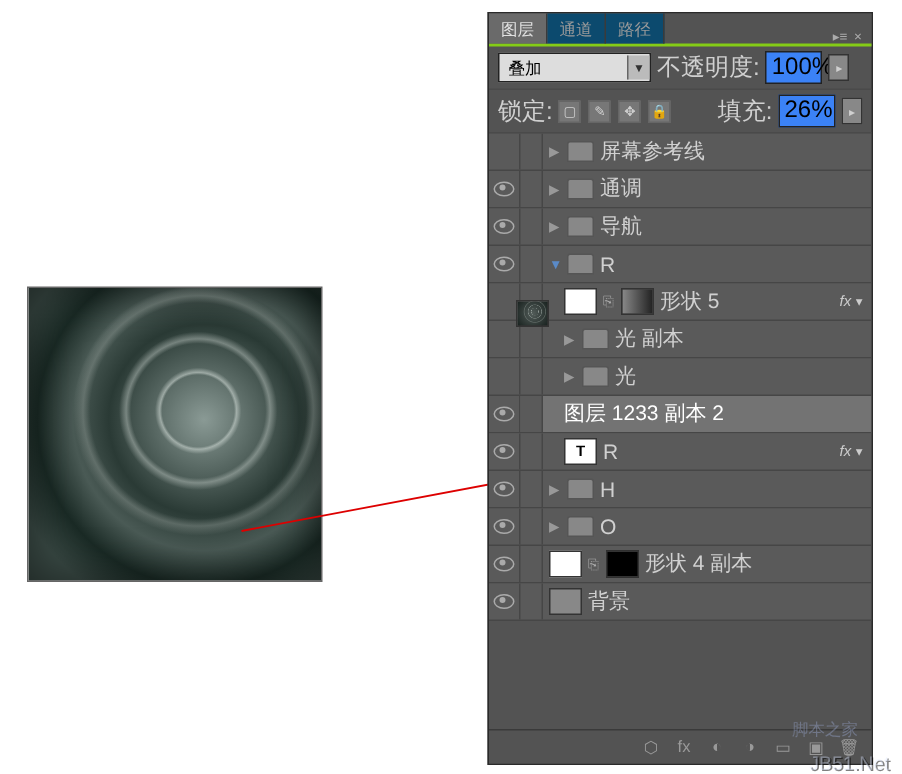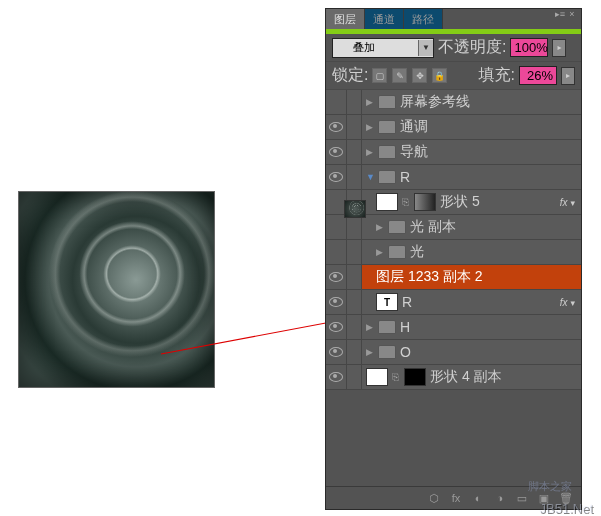--- a/index.html
+++ b/index.html
@@ -1,36 +1,36 @@
 <!DOCTYPE html>
 <html><head>
 <meta charset="utf-8">
 <style>
 body{margin:0;background:#fff;font-family:"Microsoft YaHei",sans-serif;font-size:11px;width:601px;height:516px;position:relative}
 .thumb{position:absolute;left:18px;top:191px;width:195px;height:195px;background:radial-gradient(circle at 60% 45%,#8a9a95 0%,#5a6a65 20%,#2a3a35 40%,#4a5a55 55%,#1a2a25 70%,#3a4a45 85%);border:1px solid #666;box-shadow:inset 0 0 30px rgba(0,0,0,.5)}
 .thumb::before{content:"";position:absolute;inset:0;background:radial-gradient(circle at 58% 42%,transparent 15%,rgba(200,210,205,.6) 16%,transparent 18%,transparent 28%,rgba(180,190,185,.5) 30%,transparent 33%,transparent 45%,rgba(150,160,155,.4) 48%,transparent 52%)}
 .panel{position:absolute;left:325px;top:8px;width:255px;height:500px;background:#535353;border:1px solid #2a2a2a;color:#d0d0d0}
-.hdr{height:20px;background:#535353;display:flex;align-items:flex-start;border-bottom:5px solid #84cc16}
+.hdr{height:20px;background:#535353;display:flex;align-items:flex-end;border-bottom:2px solid #84cc16}
 .tabs{display:flex;height:20px}
 .tab{padding:3px 8px;background:#0c4a6e;color:#999;border-right:1px solid #3a3a3a;font-size:11px}
 .tab.active{background:#6a6a6a;color:#e0e0e0}
 .hdrctl{margin-left:auto;display:flex;gap:2px;padding-right:4px}
 .ico{width:10px;height:10px;display:inline-flex;align-items:center;justify-content:center;color:#aaa;font-size:9px}
 .row{display:flex;align-items:center;padding:3px 6px;border-bottom:1px solid #4a4a4a;gap:4px}
 .blend{display:flex;align-items:center;background:#ddd;border:1px solid #222;height:18px;width:100px}
-.blend span{padding:0 20px;color:#000;flex:1}
+.blend span{padding:0 6px;color:#000;flex:1}
 .tri{width:14px;height:16px;background:#bbb;border-left:1px solid #666;display:flex;align-items:center;justify-content:center;color:#333;font-size:8px}
 .lbl{color:#d0d0d0;font-size:16px}
-.numbox{background:#ec4899;color:#000;border:1px solid #222;padding:1px 3px;font-size:13px;width:30px;text-align:right}
+.numbox{background:#3b82f6;color:#000;border:1px solid #222;padding:1px 3px;font-size:16px;width:30px;text-align:right}
 .slider{width:12px;height:16px;background:#888;border:1px solid #333;display:flex;align-items:center;justify-content:center;font-size:8px}
 .lock{display:flex;gap:5px;align-items:center}
 .lockico{width:13px;height:13px;border:1px solid #666;background:#777;font-size:9px;display:flex;align-items:center;justify-content:center}
 .layers{overflow:hidden}
 .layer{display:flex;align-items:center;height:24px;border-bottom:1px solid #464646;background:#5a5a5a}
-.layer.sel{background:#c2410c;color:#fff}
+.layer.sel{background:#737373;color:#fff}
 .vis{width:20px;height:24px;display:flex;align-items:center;justify-content:center;border-right:1px solid #464646}
 .eye{width:12px;height:8px;border:1px solid #aaa;border-radius:50%;position:relative}
 .eye::after{content:"";position:absolute;width:4px;height:4px;background:#aaa;border-radius:50%;top:1px;left:3px}
 .linkcol{width:14px;border-right:1px solid #464646;height:24px}
 .lcontent{display:flex;align-items:center;gap:4px;padding-left:4px;flex:1}
 .arr{width:8px;font-size:9px;color:#999}
 .arr.down{color:#5a8ac7}
 .fld{width:16px;height:12px;background:#888;border:1px solid #555;border-radius:2px 2px 0 0}
 .swatch{width:20px;height:16px;border:1px solid #333}
 .swatch.white{background:#fff}
@@ -223,20 +223,30 @@
           <div class="eye"></div>
         </div>
         <div class="linkcol"></div>
         <div class="lcontent">
           <div class="swatch white"></div>
           <span class="link">⎘</span>
           <div class="swatch black"></div>
           <span class="lname">形状 4 副本</span>
         </div>
       </div>
+    <div class="layer">
+        <div class="vis">
+          <div class="eye"></div>
+        </div>
+        <div class="linkcol"></div>
+        <div class="lcontent">
+          <div class="swatch gray"></div>
+          <span class="lname">背景</span>
+        </div>
+      </div>
   </div>
 
   <div class="btm">
     <span class="bico">⬡</span>
     <span class="bico">fx</span>
     <span class="bico">◐</span>
     <span class="bico">◑</span>
     <span class="bico">▭</span>
     <span class="bico">▣</span>
     <span class="bico">🗑</span>

